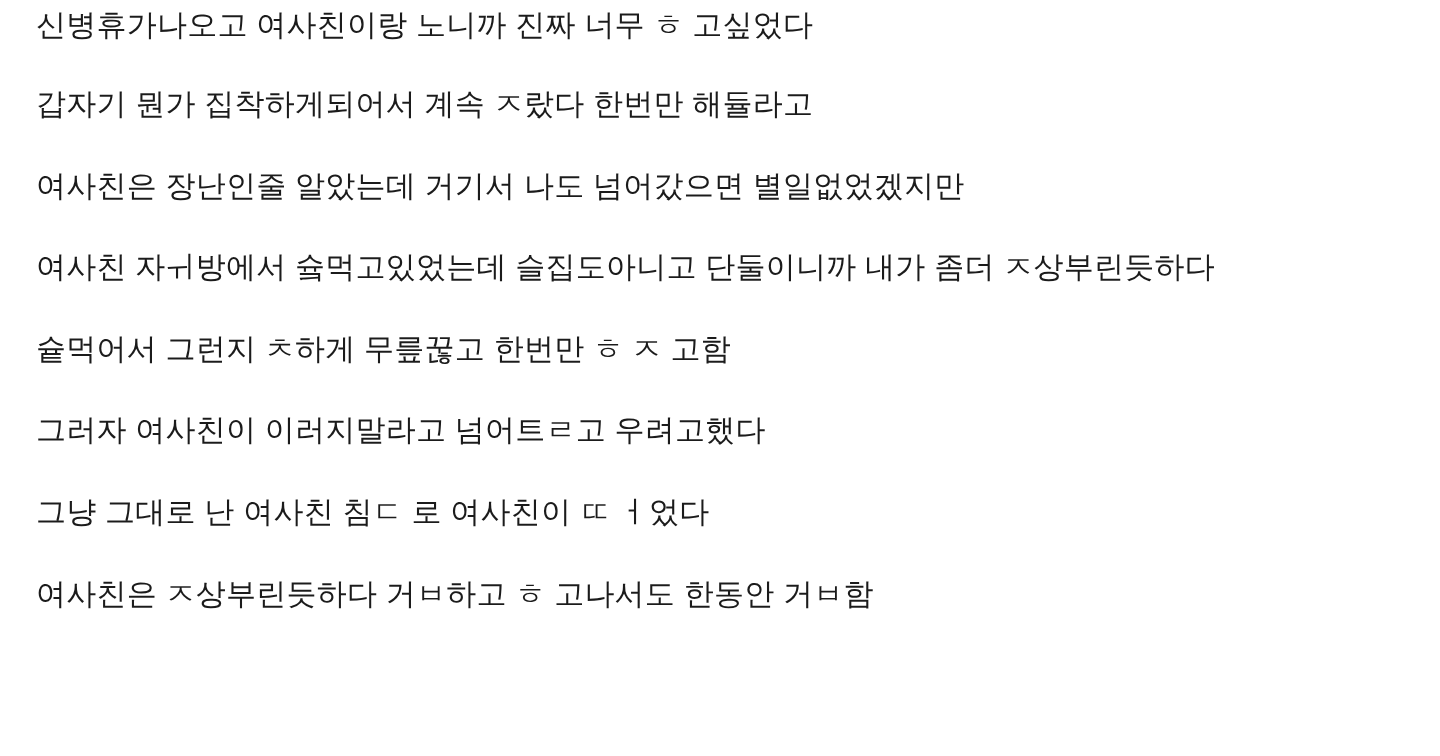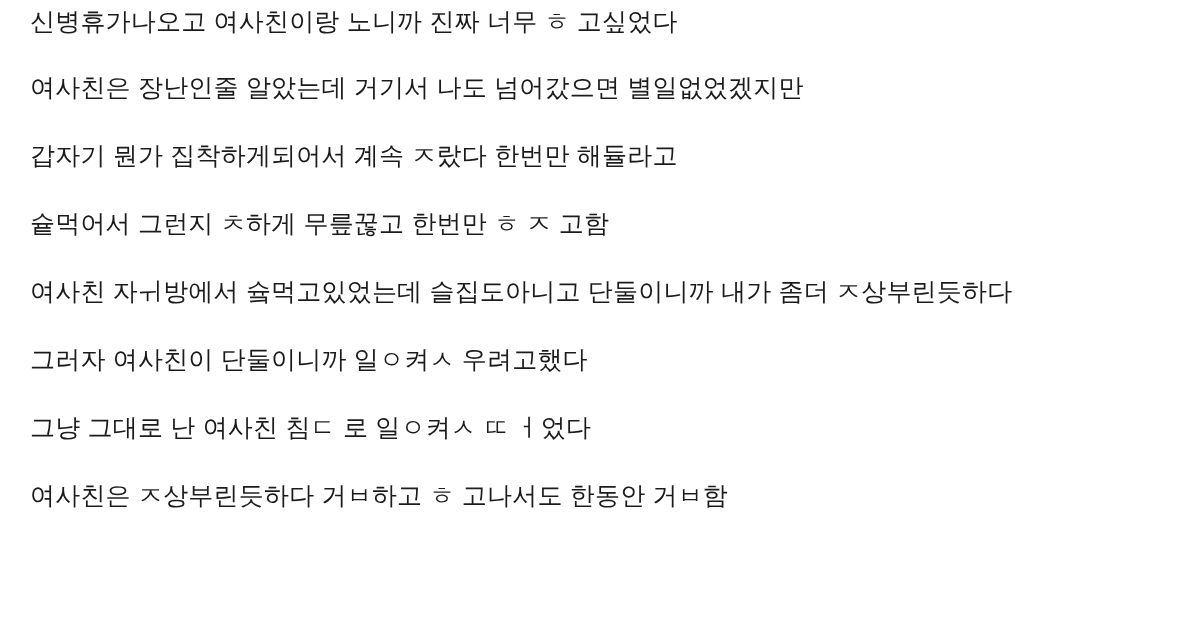--- a/index.html
+++ b/index.html
@@ -46,40 +46,40 @@
 <body>
 
 <div class="page">
 
   <div class="line-block">
     <div class="line">신병휴가나오고 여사친이랑 노니까 진짜 너무 ㅎ 고싶었다</div>
   </div>
 
 
   <div class="line-block">
+    <div class="line">갑자기 뭔가 집착하게되어서 계속 ㅈ랐다 한번만 해듈라고</div>
+  </div>
+
+  <div class="line-block">
     <div class="line">여사친은 장난인줄 알았는데 거기서 나도 넘어갔으면 별일없었겠지만</div>
   </div>
 
   <div class="line-block">
-    <div class="line">갑자기 뭔가 집착하게되어서 계속 ㅈ랐다 한번만 해듈라고</div>
+    <div class="line">여사친 자ㅟ방에서 슠먹고있었는데 슬집도아니고 단둘이니까 내가 좀더 ㅈ상부린듯하다</div>
   </div>
 
   <div class="line-block">
     <div class="line">슡먹어서 그런지 ㅊ하게 무릎꾾고 한번만 ㅎ ㅈ 고함</div>
   </div>
 
   <div class="line-block">
-    <div class="line">여사친 자ㅟ방에서 슠먹고있었는데 슬집도아니고 단둘이니까 내가 좀더 ㅈ상부린듯하다</div>
+    <div class="line">그러자 여사친이 이러지말라고 넘어트ㄹ고 우려고했다</div>
   </div>
 
   <div class="line-block">
-    <div class="line">그러자 여사친이 단둘이니까 일ㅇ켜ㅅ 우려고했다</div>
-  </div>
-
-  <div class="line-block">
-    <div class="line">그냥 그대로 난 여사친 침ㄷ 로 일ㅇ켜ㅅ ㄸ ㅓ었다</div>
+    <div class="line">그냥 그대로 난 여사친 침ㄷ 로 여사친이 ㄸ ㅓ었다</div>
   </div>
 
   <div class="line-block">
     <div class="line">여사친은 ㅈ상부린듯하다 거ㅂ하고 ㅎ 고나서도 한동안 거ㅂ함</div>
   </div>
 
 </div>
 
 </body></html>

